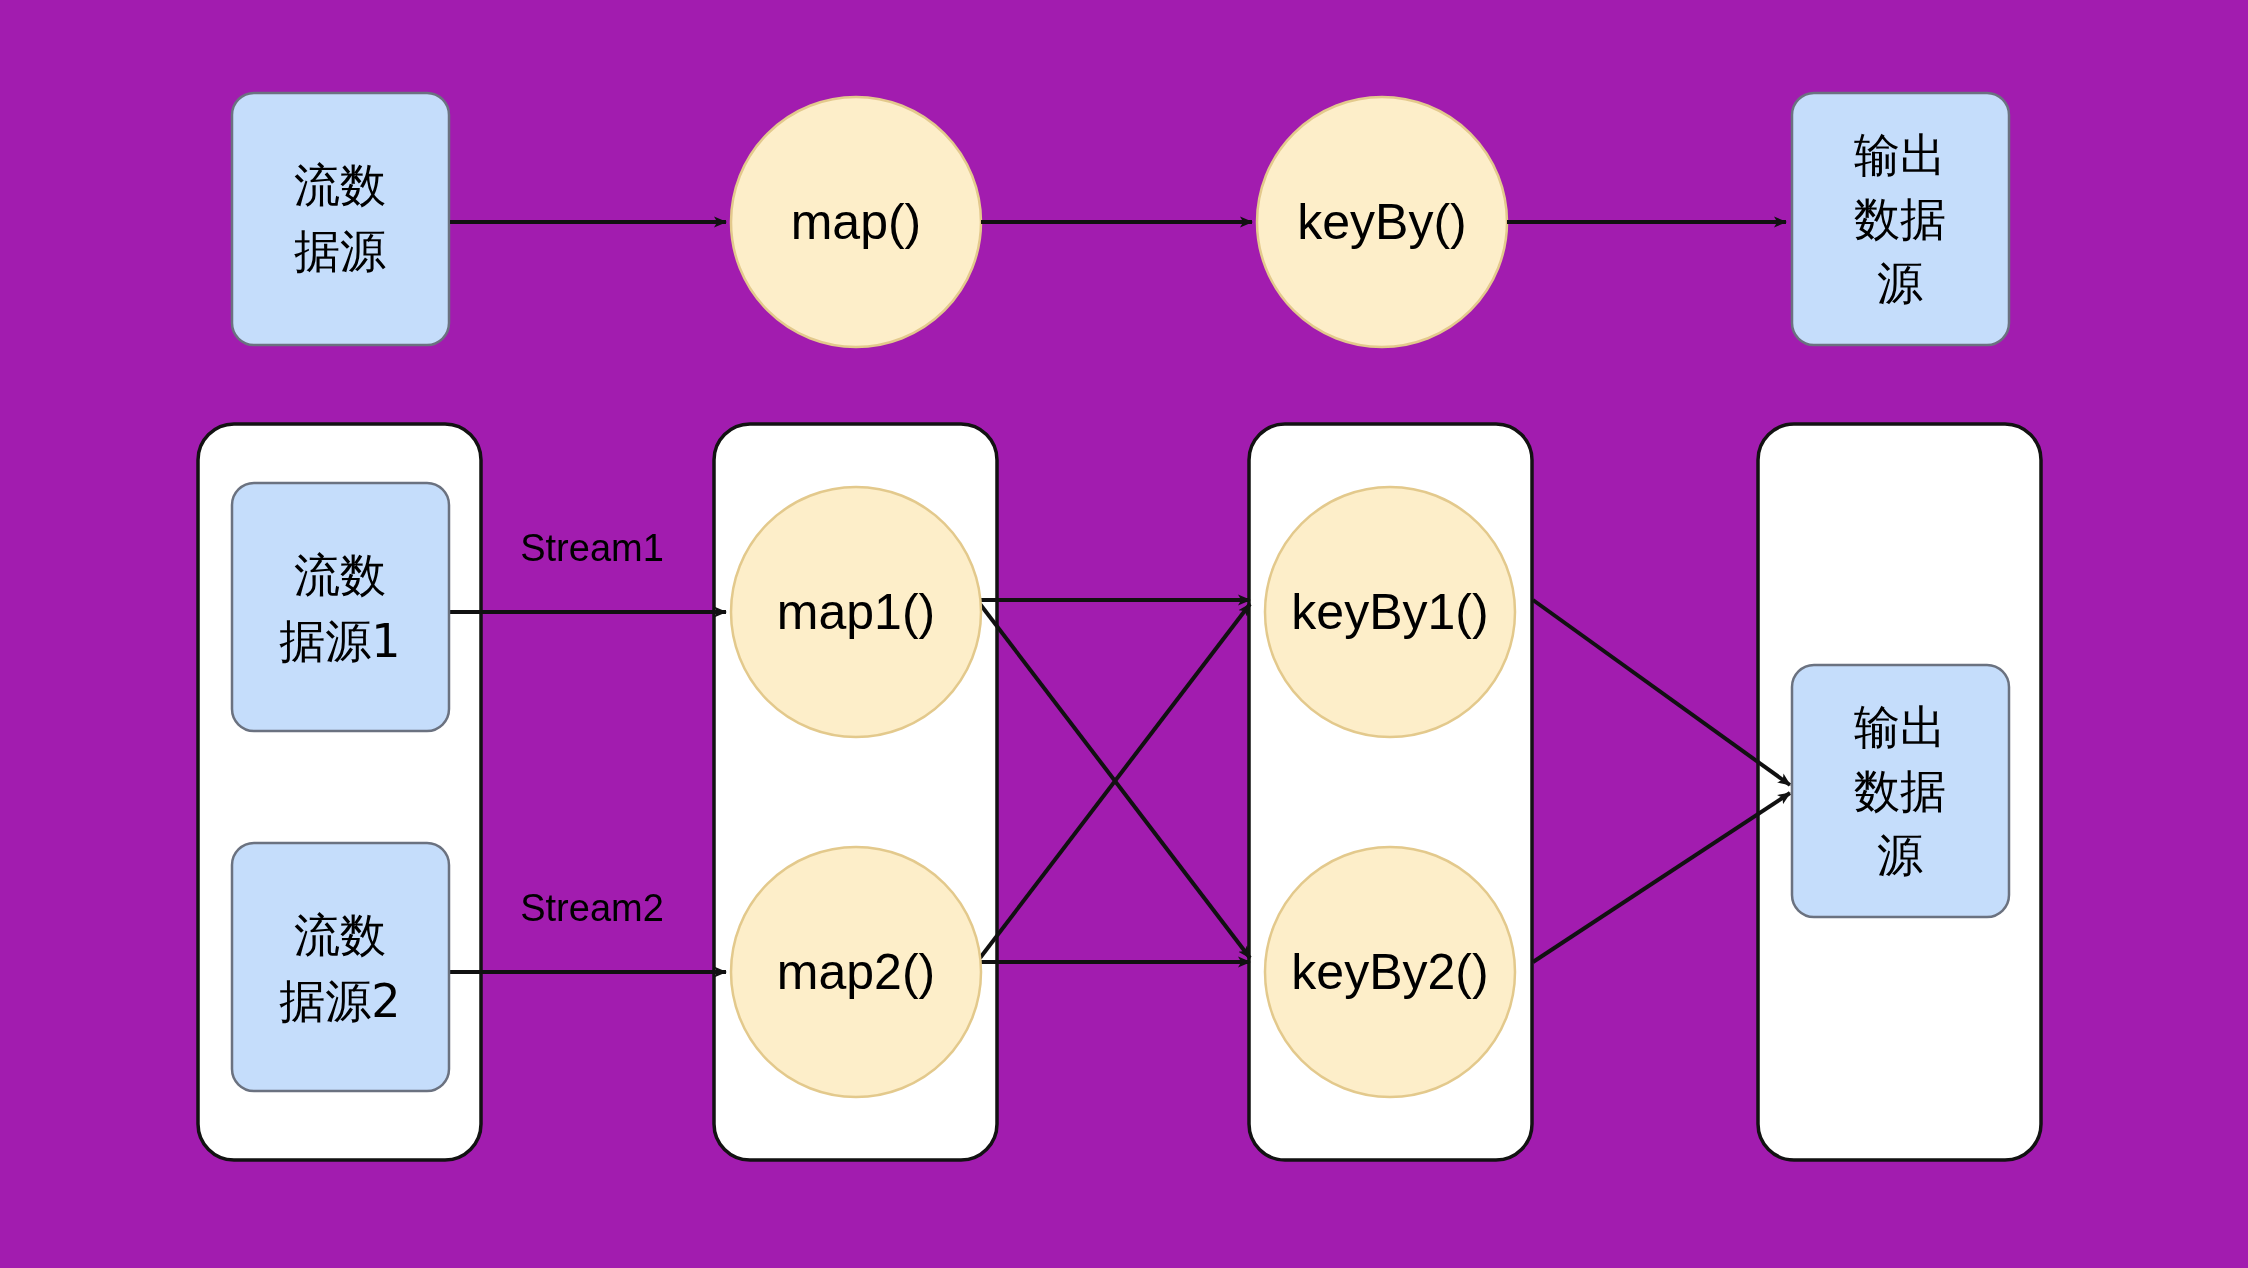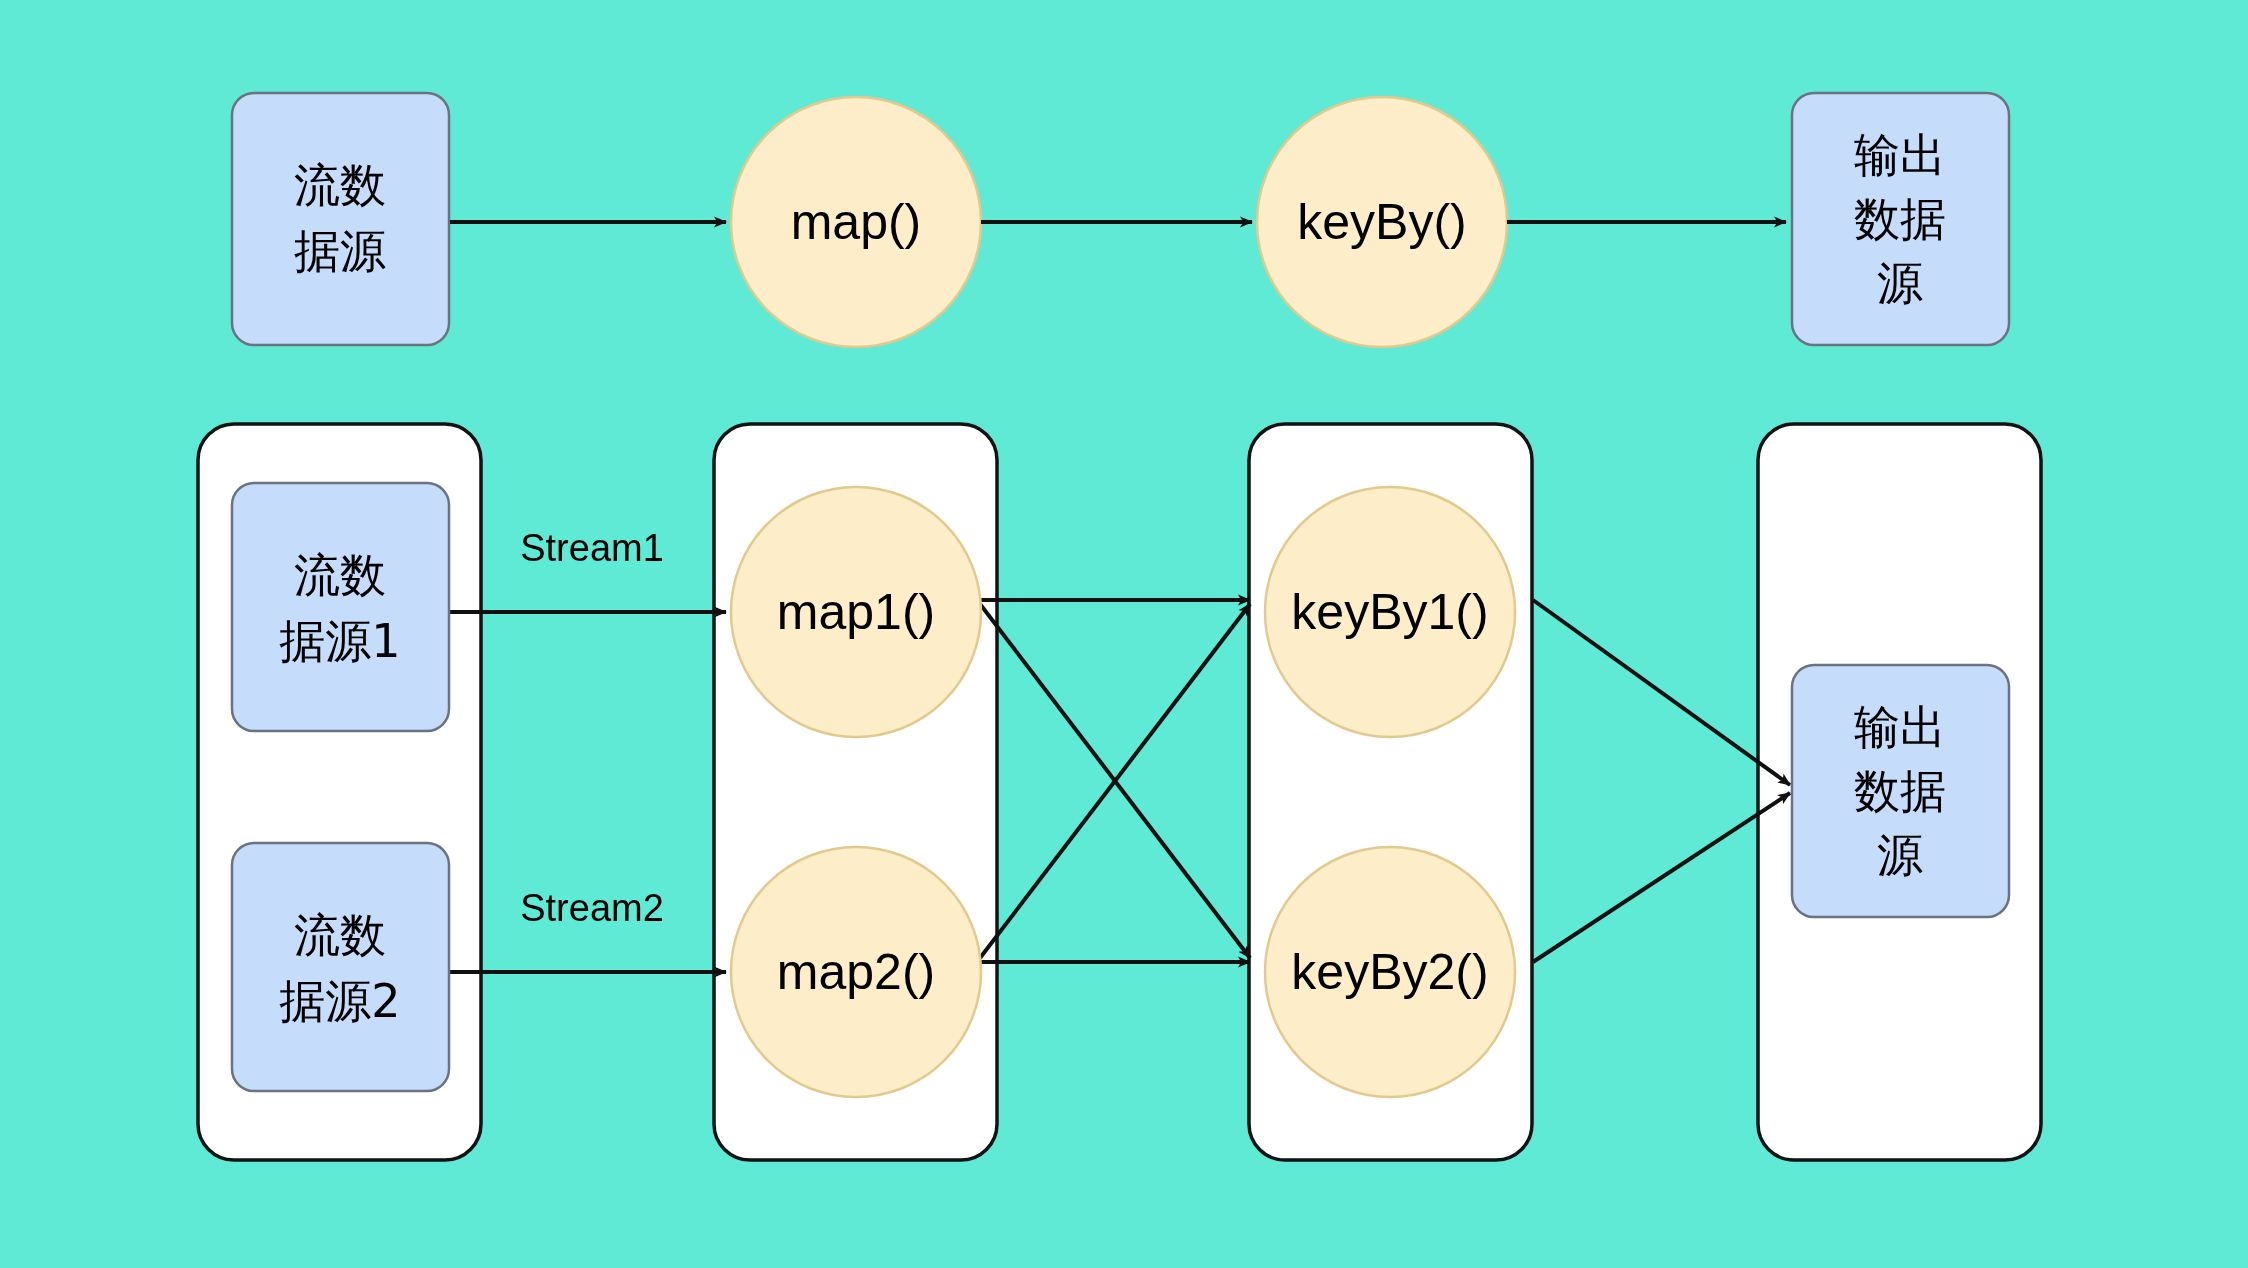--- a/index.html
+++ b/index.html
@@ -10,21 +10,21 @@
   body {
     width: 2248px;
     height: 1268px;
     font-family: "Liberation Sans", sans-serif;
     overflow: hidden;
   }
   #diagram-root {
     position: relative;
     width: 2248px;
     height: 1268px;
-    background: #5eead4;
+    background: #a21caf;
   }
   svg#flink-diagram {
     display: block;
     width: 2248px;
     height: 1268px;
   }
   .node-box {
     fill: #c5ddfb;
     stroke: #6b7280;
     stroke-width: 2.5;

